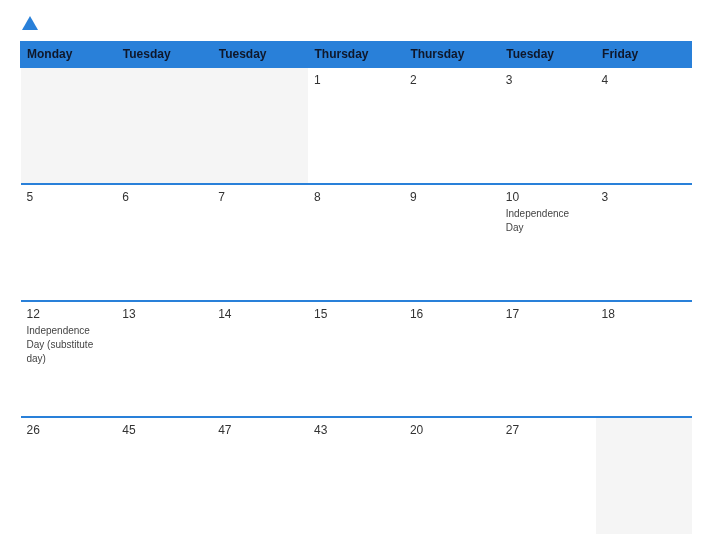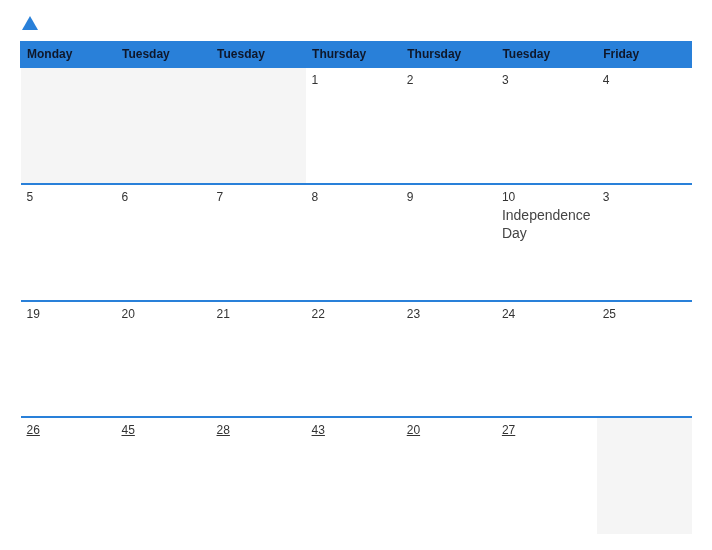--- a/index.html
+++ b/index.html
@@ -91,27 +91,26 @@
     }
     .calendar tbody tr td.empty {
       background: #f5f5f5;
     }
     .day-number {
       display: block;
       font-size: 12px;
       margin-bottom: 2px;
     }
     .holiday-label {
-      font-size: 14px;
+      font-size: 10px;
       color: #444;
       line-height: 1.3;
     }
     .last-row td {
       height: 65px;
-      text-decoration: underline;
     }
   </style>
 </head>
 <body>
 
 <div class="page">
 
   <div class="header">
     <div class="logo">
       <span class="logo-general"></span>
@@ -168,51 +167,49 @@
           </td>
           <td>
             <span class="day-number">9</span>
           </td>
           <td><span class="day-number">10</span><span class="holiday-label">Independence Day</span></td>
           <td>
             <span class="day-number">3</span>
           </td>
         </tr>
         <tr>
-          <td>
-            <span class="day-number">19</span>
-          </td>
-          <td>
-            <span class="day-number">20</span>
-          </td>
-          <td>
-            <span class="day-number">21</span>
-          </td>
-          <td>
-            <span class="day-number">22</span>
-          </td>
-          <td>
-            <span class="day-number">23</span>
-          </td>
-          <td>
-            <span class="day-number">24</span>
-          </td>
-          <td>
-            <span class="day-number">25</span>
+          <td><span class="day-number">12</span><span class="holiday-label">Independence Day (substitute day)</span></td>
+          <td>
+            <span class="day-number">13</span>
+          </td>
+          <td>
+            <span class="day-number">14</span>
+          </td>
+          <td>
+            <span class="day-number">15</span>
+          </td>
+          <td>
+            <span class="day-number">16</span>
+          </td>
+          <td>
+            <span class="day-number">17</span>
+          </td>
+          <td>
+            <span class="day-number">18</span>
           </td>
         </tr>
         <tr class="last-row">
           <td>
             <span class="day-number">26</span>
           </td>
           <td>
             <span class="day-number">45</span>
           </td>
           <td>
-            <span class="day-number">28</span>
+            <span class="day-number">47</span>
           </td>
           <td>
             <span class="day-number">43</span>
           </td>
           <td>
             <span class="day-number">20</span>
           </td>
           <td>
             <span class="day-number">27</span>
           </td>

